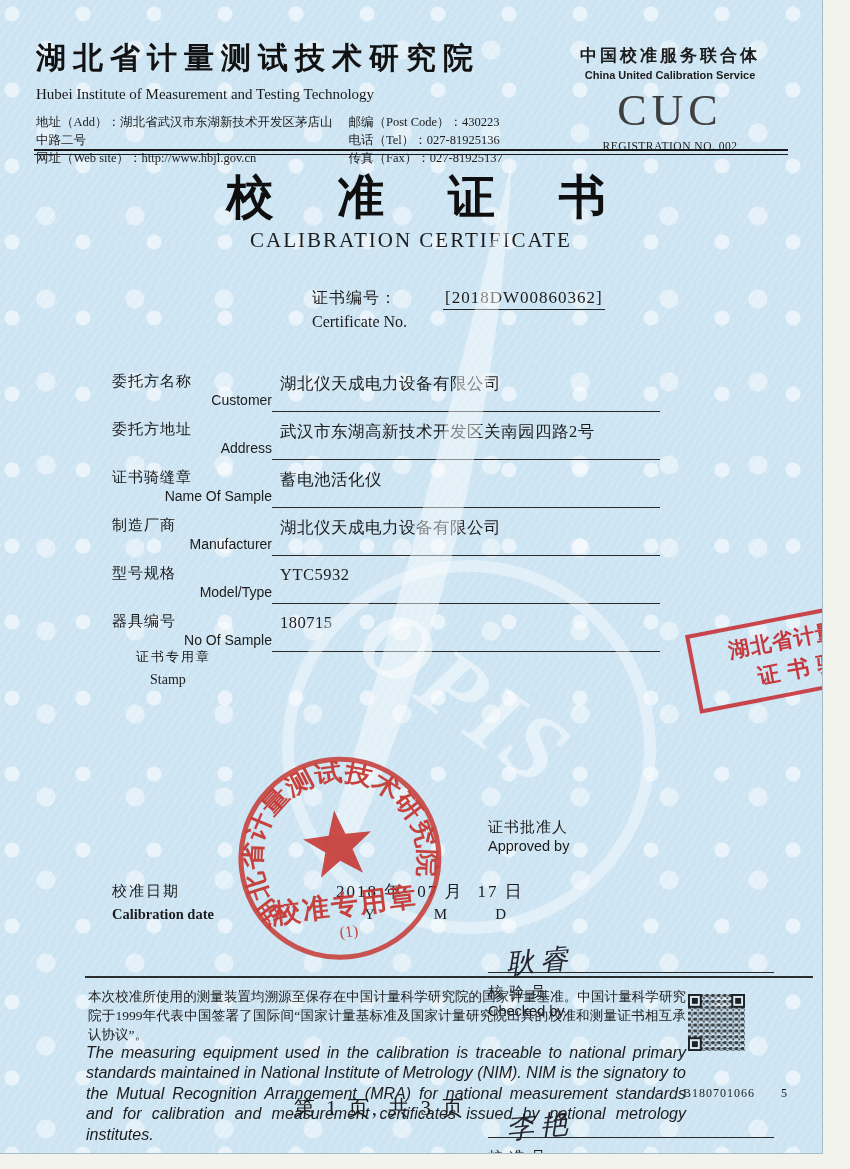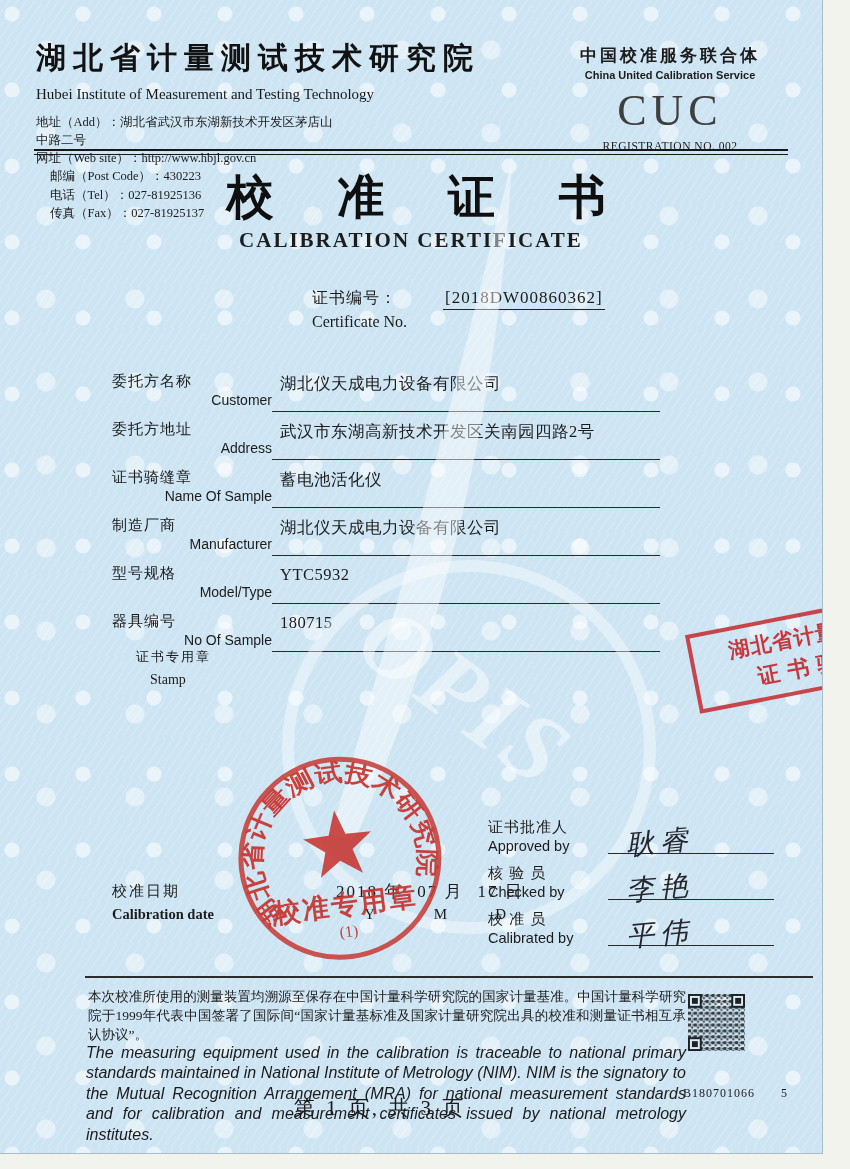--- a/index.html
+++ b/index.html
@@ -16,35 +16,35 @@
       radial-gradient(circle at 12px 14px, rgba(255,255,255,.55) 7px, rgba(255,255,255,0) 8px),
       radial-gradient(circle at 46px 50px, rgba(255,255,255,.45) 9px, rgba(255,255,255,0) 10px),
       repeating-linear-gradient(125deg, rgba(255,255,255,.12) 0 2px, rgba(255,255,255,0) 2px 7px);
     background-size:71px 76px, 89px 83px, 41px 41px;
     border-right:1px solid #a8bcc7;border-bottom:1px solid #a8bcc7;
   }
   
   .hdr-left{position:absolute;left:36px;top:38px;width:530px;}
   .inst-cn{font-weight:bold;font-size:30px;letter-spacing:7px;color:#121212;white-space:nowrap;}
   .inst-en{font-size:15px;margin-top:7px;color:#1a1a1a;}
-  .contact{display:flex;margin-top:10px;font-size:12.5px;line-height:1.45;flex-direction:column;}
+  .contact{display:flex;margin-top:10px;font-size:12.5px;line-height:1.45;}
   .contact-col1{width:302px;}
   .contact-col2{width:220px;margin-left:14px;}
   .hdr-right{position:absolute;left:550px;top:44px;width:240px;text-align:center;}
   .cuc-cn{font-weight:bold;font-size:17px;letter-spacing:3px;white-space:nowrap;}
   .cuc-en{font-weight:bold;font-size:11px;font-family:"Liberation Sans",sans-serif;margin-top:2px;}
   .cuc-abbr{font-size:44px;letter-spacing:5px;color:#3f3f3f;margin-top:4px;font-family:"Liberation Serif",serif;}
   .cuc-reg{font-size:11.5px;margin-top:4px;letter-spacing:.5px;}
   .double-rule{position:absolute;left:34px;top:149px;width:754px;height:3px;
     border-top:2px solid #181818;border-bottom:1px solid #181818;}
   
   .title-cn{position:absolute;left:0;top:166px;width:832px;text-align:center;
     font-size:47px;font-weight:bold;letter-spacing:26px;text-indent:26px;color:#0f0f0f;}
   .title-en{position:absolute;left:0;top:228px;width:822px;text-align:center;
-    font-size:21px;font-weight:bold;letter-spacing:2px;}
+    font-size:21px;font-weight:normal;letter-spacing:2px;}
   .certno{position:absolute;left:312px;top:288px;}
   .certno .cn{font-family:"Liberation Sans",sans-serif;font-size:16px;letter-spacing:1px;}
   .certno .en{font-size:16px;margin-top:4px;}
   .certno-val{position:absolute;left:443px;top:288px;font-size:17px;letter-spacing:1px;
     border-bottom:1px solid #222;padding:0 2px 1px 2px;}
   
   .fields{position:absolute;left:112px;top:372px;width:548px;}
   .frow{display:flex;margin-bottom:8px;}
   .flabel{width:160px;flex:0 0 160px;}
   .flabel .cn{font-family:"Liberation Sans",sans-serif;font-size:15px;letter-spacing:1px;}
@@ -69,21 +69,21 @@
   .seam-stamp .l2{font-size:22px;letter-spacing:8px;white-space:nowrap;margin-top:2px;}
   
   .caldate{position:absolute;left:112px;top:882px;z-index:2;}
   .caldate .cn{font-size:15px;letter-spacing:2px;}
   .caldate .en{font-size:14.5px;margin-top:5px;font-weight:bold;}
   .dateline{position:absolute;left:336px;top:880px;display:flex;z-index:2;font-size:17px;}
   .dgroup{text-align:center;margin-right:14px;}
   .dgroup .top{white-space:nowrap;letter-spacing:2px;}
   .dgroup .bot{font-size:15px;margin-top:3px;}
   .sigs{position:absolute;left:488px;top:818px;width:286px;z-index:2;}
-  .sigrow{display:flex;margin-bottom:10px;}
+  .sigrow{display:flex;margin-bottom:10px;flex-direction:column;}
   .siglabel{width:120px;flex:0 0 120px;font-family:"Liberation Sans",sans-serif;}
   .siglabel .cn{font-size:15px;letter-spacing:1px;}
   .siglabel .en{font-size:14.5px;margin-top:1px;}
   .sigval{flex:1;border-bottom:1.5px solid #2a2a2a;position:relative;min-height:34px;}
   .hand{position:absolute;left:18px;bottom:-8px;font-size:28px;font-style:italic;
     color:#26262e;transform:rotate(-5deg);letter-spacing:6px;white-space:nowrap;}
   
   .foot-rule{position:absolute;left:85px;top:976px;width:728px;border-top:2px solid #2c2c2c;z-index:2;}
   .foot-cn{position:absolute;left:88px;top:987px;width:598px;font-size:13.5px;line-height:1.42;
     text-align:justify;z-index:2;}

